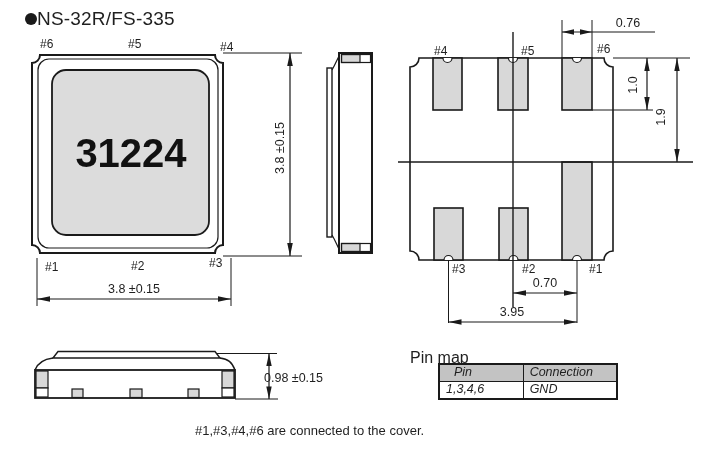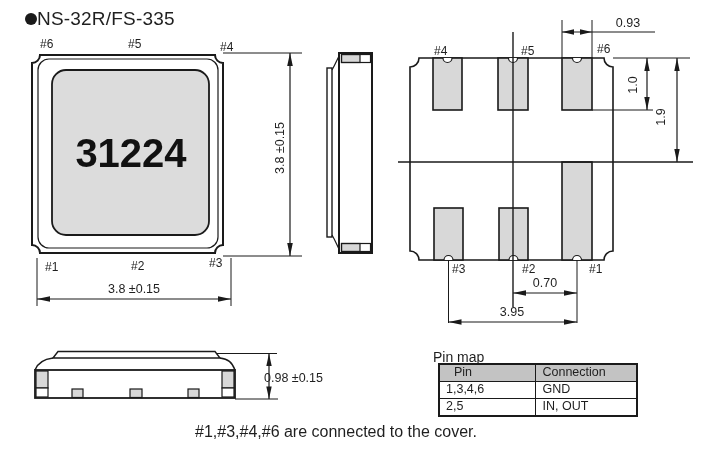--- a/index.html
+++ b/index.html
@@ -16,30 +16,30 @@
   .lbl{position:absolute;font-size:12px;color:var(--c-text,#1f1f1f);white-space:nowrap;line-height:1.1;}
   .dim{font-size:12.5px;}
   .ctr{transform:translate(-50%,-50%);}
   .rot{transform:translate(-50%,-50%) rotate(-90deg);}
   .header{position:absolute;left:25px;top:8px;display:flex;align-items:center;gap:0;}
   .bullet{width:12px;height:12px;border-radius:50%;background:var(--c-line,#1a1a1a);display:inline-block;}
   .title{font-size:19px;color:var(--c-text,#1f1f1f);letter-spacing:0.2px;}
   .marking{position:absolute;left:52px;top:70px;width:158px;height:165px;display:flex;flex-direction:column;
            justify-content:center;align-items:center;row-gap:22px;text-align:right;}
   .marking div{font-size:40px;font-weight:bold;color:#111;line-height:1;letter-spacing:0px;}
-  .pinmap-caption{position:absolute;left:433px;top:349px;font-size:14px;color:var(--c-text,#1f1f1f);
+  .pinmap-caption{position:absolute;left:410px;top:349px;font-size:16px;color:var(--c-text,#1f1f1f);
                   }
-  table.pinmap{position:absolute;left:438px;top:363px;border-collapse:collapse;width:200px;
-               font-size:12.5px;color:var(--c-text,#1f1f1f);border:2px solid var(--c-line,#1a1a1a);}
+  table.pinmap{position:absolute;left:438px;top:363px;border-collapse:collapse;width:180px;
+               font-size:12.5px;color:var(--c-text,#1f1f1f);border:2px solid var(--c-line,#1a1a1a);font-style:italic;}
   table.pinmap th, table.pinmap td{border:1.5px solid var(--c-line,#1a1a1a);font-weight:normal;
                text-align:left;padding:0 4px 1px 6px;height:15px;line-height:15px;}
   table.pinmap th{background:var(--c-header,#c3c3c3);}
   table.pinmap th.first{padding-left:14px;}
   .col-pin{width:82px;} .col-conn{width:92px;}
-  .footnote{position:absolute;left:195px;top:423px;font-size:16px;color:var(--c-text,#1f1f1f);}
+  .footnote{position:absolute;left:195px;top:423px;font-size:13px;color:var(--c-text,#1f1f1f);}
 </style>
 </head>
 <body>
 
 <div class="canvas">
 
   <div class="header">
     <span class="bullet"></span>
     <span class="title">NS-32R/FS-335</span>
   </div>
@@ -156,21 +156,21 @@
       <path class="arrow" d="M179,314 L166,311.3 L166,316.7 Z"></path>
     </g>
   </svg>
 
   <div class="lbl" style="left:434px;top:45px;">#4</div>
   <div class="lbl" style="left:521px;top:45px;">#5</div>
   <div class="lbl" style="left:597px;top:43px;">#6</div>
   <div class="lbl" style="left:452px;top:263px;">#3</div>
   <div class="lbl" style="left:522px;top:263px;">#2</div>
   <div class="lbl" style="left:589px;top:263px;">#1</div>
-  <div class="lbl dim ctr" style="left:628px;top:24px;">0.93</div>
+  <div class="lbl dim ctr" style="left:628px;top:24px;">0.76</div>
   <div class="lbl dim rot" style="left:634px;top:85px;">1.0</div>
   <div class="lbl dim rot" style="left:662px;top:117px;">1.9</div>
   <div class="lbl dim ctr" style="left:545px;top:284px;">0.70</div>
   <div class="lbl dim ctr" style="left:512px;top:313px;">3.95</div>
 
   <svg style="left:30px;top:348px;" width="330" height="56" viewBox="0 0 330 56">
 
     <path class="s14 fill-bg" d="M 23,10 L 28,3.5 L 185,3.5 L 190,10 Z"></path>
 
     <path class="s14" d="M 23,10 C 15,11 8,14 5,22"></path>
@@ -201,22 +201,18 @@
   <table class="pinmap">
     <tbody>
         <tr>
       <th class="first col-pin">Pin</th>
       <th class="col-conn">Connection</th>
     </tr>
     <tr>
       <td>1,3,4,6</td>
       <td>GND</td>
     </tr>
-    <tr>
-      <td>2,5</td>
-      <td>IN, OUT</td>
-    </tr>
   </tbody>
     </table>
 
   <div class="footnote">#1,#3,#4,#6 are connected to the cover.</div>
 
 </div>
 
 </body></html>

